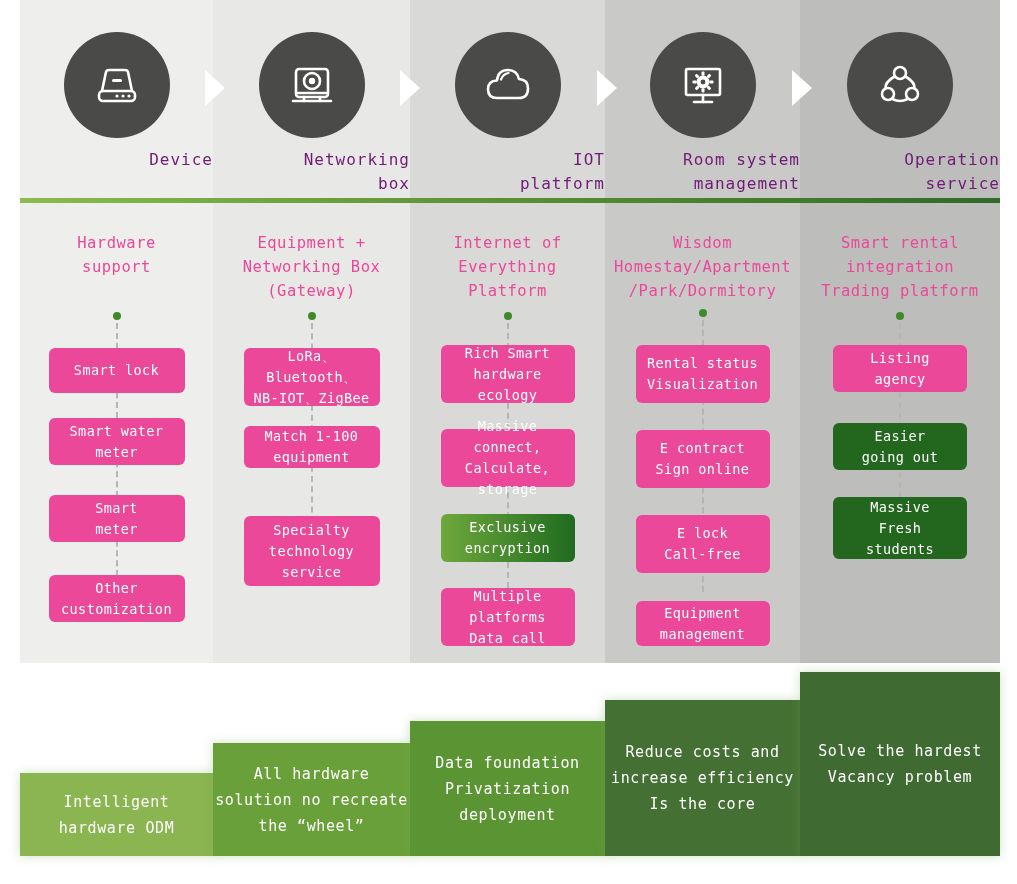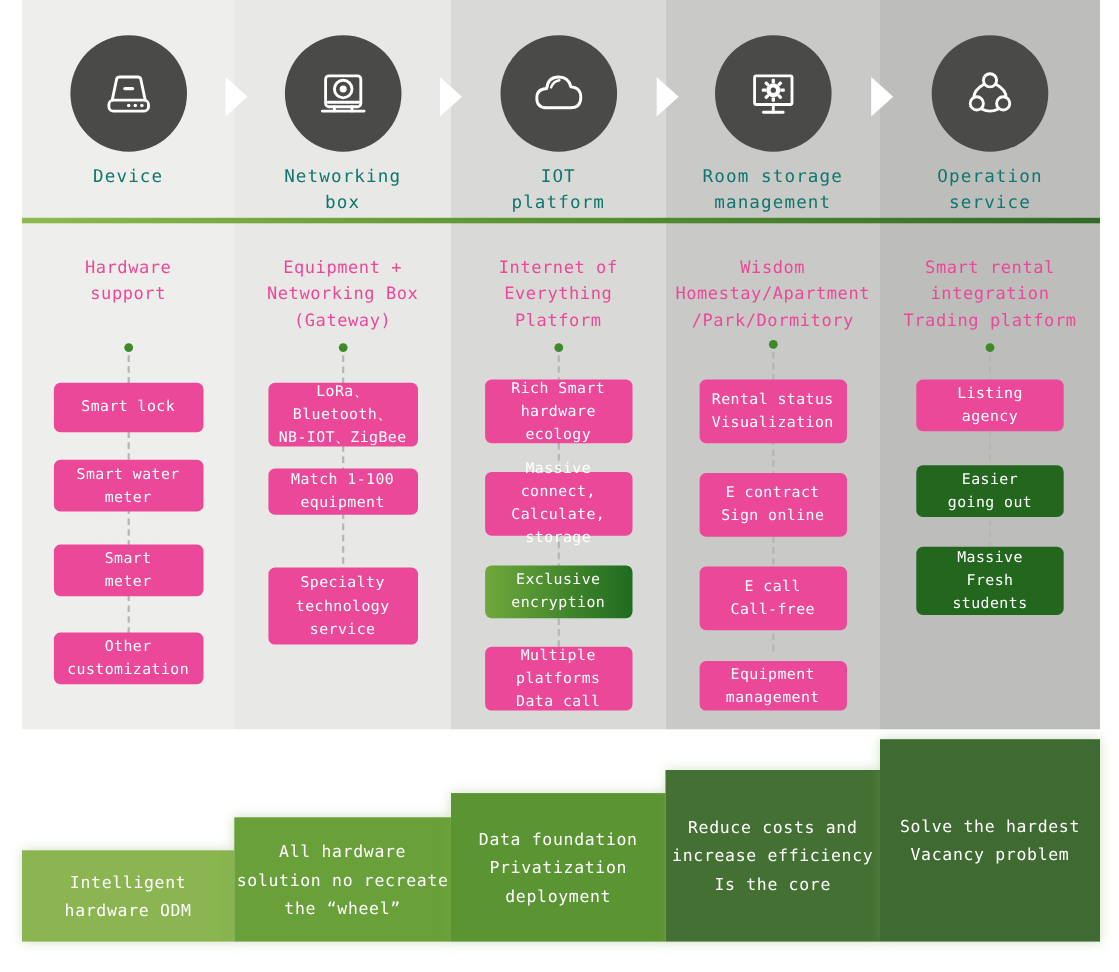--- a/index.html
+++ b/index.html
@@ -49,24 +49,24 @@
     display: flex;
     align-items: center;
     justify-content: center;
   }
   .circle svg { display: block; }
   .head-label {
     position: absolute;
     top: 148px;
     left: 0;
     width: 100%;
-    text-align: center;
+    text-align: right;
     font-size: 16px;
     line-height: 24px;
-    color: #0f766e;
+    color: #701a75;
     letter-spacing: 1px;
     white-space: pre-line;
   }
 
   
   .arrow {
     position: absolute;
     top: 70px;
     width: 0;
     height: 0;
@@ -233,21 +233,21 @@
             <rect x="-10.5" y="-1.5" width="4.2" height="3" rx="1"></rect>
             <rect x="6.3" y="-1.5" width="4.2" height="3" rx="1"></rect>
             <rect x="-1.5" y="-10.5" width="3" height="4.2" rx="1" transform="rotate(45)"></rect>
             <rect x="-1.5" y="6.3" width="3" height="4.2" rx="1" transform="rotate(45)"></rect>
             <rect x="-10.5" y="-1.5" width="4.2" height="3" rx="1" transform="rotate(45)"></rect>
             <rect x="6.3" y="-1.5" width="4.2" height="3" rx="1" transform="rotate(45)"></rect>
           </g>
         </g>
       </svg>
     </div>
-    <div class="head-label">Room storage
+    <div class="head-label">Room system
 management</div>
   </div>
   <div class="arrow" style="left:792px;"></div>
 
   <div class="head-col" style="left:800px;width:200px;">
     <div class="circle">
       <svg width="60" height="60" viewBox="0 0 60 60" fill="none" stroke="#ffffff" stroke-width="2.6" stroke-linejoin="round" stroke-linecap="round">
         <circle cx="30" cy="18" r="6"></circle>
         <circle cx="18" cy="39" r="6"></circle>
         <circle cx="42" cy="39" r="6"></circle>
@@ -310,21 +310,21 @@
   <div class="body-col" style="left:605px;width:195px;height:460px;">
     <div class="sub-title">Wisdom
 Homestay/Apartment
 /Park/Dormitory</div>
     <div class="dot" style="top:106px;"></div>
     <div class="spine" style="top:117px;height:272px;"></div>
     <div class="chip" style="top:142px;width:134px;height:58px;">Rental status
 Visualization</div>
     <div class="chip" style="top:227px;width:134px;height:58px;">E contract
 Sign online</div>
-    <div class="chip" style="top:312px;width:134px;height:58px;">E call
+    <div class="chip" style="top:312px;width:134px;height:58px;">E lock
 Call-free</div>
     <div class="chip" style="top:398px;width:134px;height:45px;">Equipment
 management</div>
   </div>
 
   <div class="body-col" style="left:800px;width:200px;height:460px;">
     <div class="sub-title">Smart rental
 integration
 Trading platform</div>
     <div class="dot" style="top:109px;"></div>

